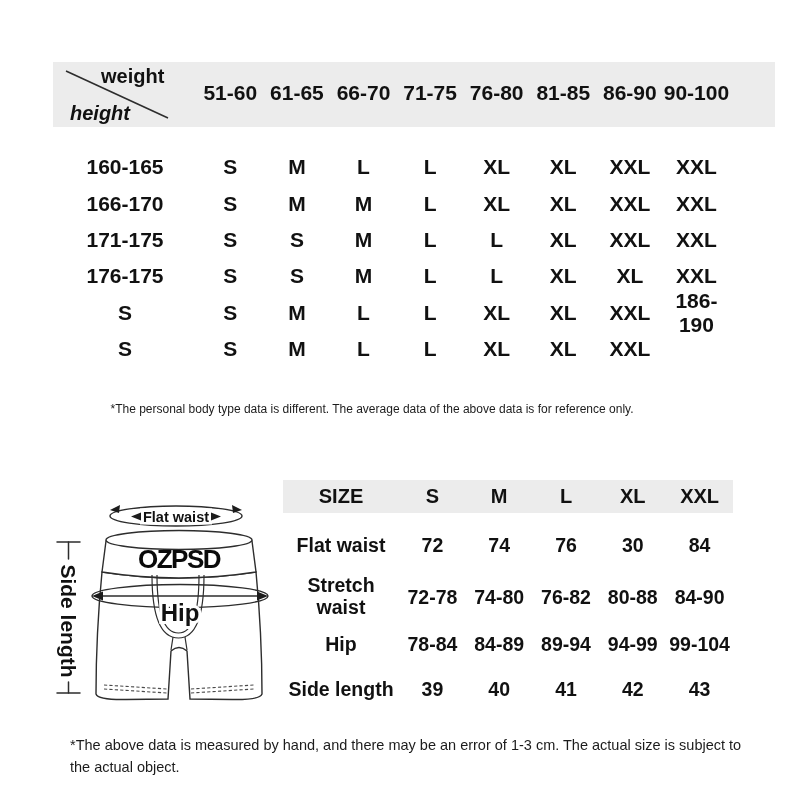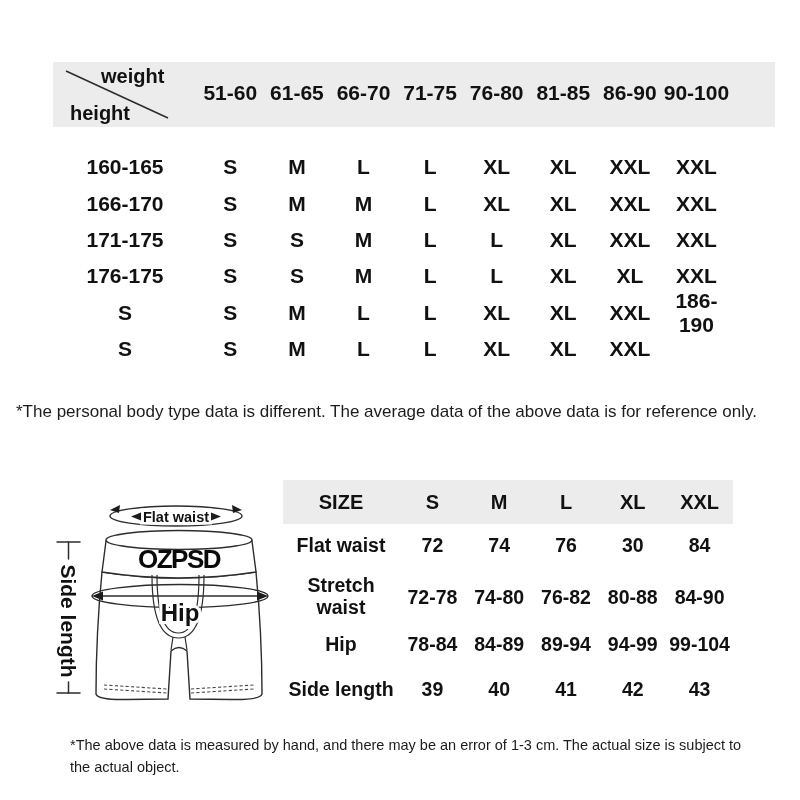--- a/index.html
+++ b/index.html
@@ -6,37 +6,37 @@
   .page{position:relative;width:800px;height:800px;background:#ffffff;overflow:hidden;
         font-family:"Liberation Sans","DejaVu Sans",sans-serif;color:#111;}
   
   .units{position:absolute;top:25px;right:60px;display:flex;gap:22px;
          font-size:23px;font-weight:700;letter-spacing:-0.2px;}
   
   .t1-head{position:absolute;left:53px;top:62px;width:722px;height:65px;background:#ececec;}
   .corner{position:absolute;left:0;top:0;width:144px;height:65px;font-size:20px;font-weight:700;}
   .corner svg{position:absolute;left:0;top:0;}
   .corner-w{position:absolute;left:48px;top:3px;}
-  .corner-h{position:absolute;left:17px;bottom:2px;}
+  .corner-h{position:absolute;left:17px;bottom:2px;font-style:italic;}
   .t1-cols{position:absolute;left:144px;top:0;height:55px;width:533px;display:grid;
            grid-template-columns:repeat(8,66.6px);align-items:center;text-align:center;
            font-size:21px;font-weight:700;box-sizing:border-box;padding-top:6px;}
   .t1-body{position:absolute;left:53px;top:149px;display:grid;
            grid-template-columns:144px repeat(8,66.6px);grid-auto-rows:36.4px;
            align-items:center;text-align:center;font-size:21px;font-weight:700;}
   
-  .note-top{position:absolute;left:16px;top:402px;width:728px;text-align:center;
-            font-size:17px;color:#1c1c1c;white-space:nowrap;}
+  .note-top{position:absolute;left:8px;top:402px;width:728px;text-align:center;
+            font-size:12px;color:#1c1c1c;white-space:nowrap;}
   .note-bottom{position:absolute;left:70px;top:735px;width:680px;
                font-size:14.5px;line-height:1.5;color:#1c1c1c;}
   
   .diagram{position:absolute;left:40px;top:495px;width:250px;height:230px;}
   .diagram text{font-family:"Liberation Sans","DejaVu Sans",sans-serif;}
   
-  .t2-head{position:absolute;left:283px;top:480px;width:450px;height:44px;background:#ececec;
+  .t2-head{position:absolute;left:283px;top:480px;width:450px;height:33px;background:#ececec;
            display:grid;grid-template-columns:116px repeat(5,66.8px);align-items:center;
            text-align:center;font-size:20px;font-weight:700;}
   .t2-body{position:absolute;left:283px;top:518px;width:450px;display:grid;
            grid-template-columns:116px repeat(5,66.8px);grid-template-rows:54px 50px 45px 45px;
            align-items:center;text-align:center;font-size:19.5px;font-weight:700;}
   .t2-body .lbl span{display:inline-block;max-width:110px;line-height:1.08;}
   .t2-body .val{white-space:nowrap;}
 </style>
 </head>
 <body>

